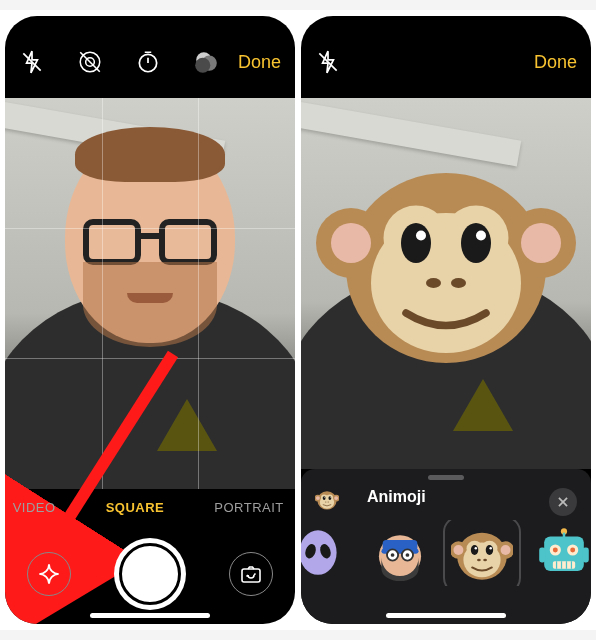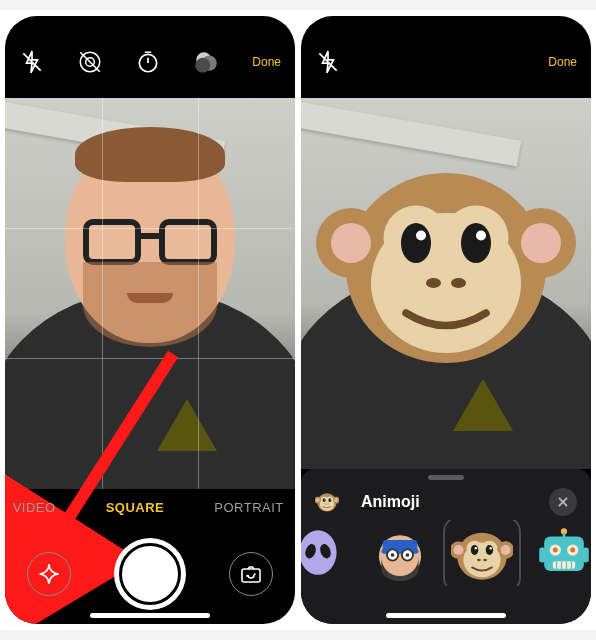--- a/index.html
+++ b/index.html
@@ -34,21 +34,21 @@
     height: 72px;
     display: flex;
     align-items: center;
     padding: 0 14px;
     color: #fff;
   }
   .top-icons { display:flex; gap:32px; align-items:center; flex:1; }
   .top-icons svg, .top-icons .dot { width: 26px; height: 26px; }
   .done {
     color: #f8c330;
-    font-size: 12px;
+    font-size: 18px;
     font-weight: 500;
   }
   
   .preview {
     position: absolute;
     top: 82px; left: 0; right: 0; bottom: 135px;
     background: linear-gradient(#cfcfc9 0%, #b7b8b1 55%, #2e2e2e 100%);
     overflow: hidden;
   }
   .preview.p2 { bottom: 155px; }
@@ -105,21 +105,21 @@
     border:1.5px solid #888;display:flex;align-items:center;justify-content:center;
   }
   .home-ind{position:absolute;bottom:6px;left:50%;transform:translateX(-50%);width:120px;height:5px;border-radius:3px;background:#fff;}
   
   .panel{
     position:absolute;left:0;right:0;bottom:0;height:155px;
     background:#1c1c1e;border-top-left-radius:14px;border-top-right-radius:14px;
     padding-top:6px;
   }
   .grab{width:36px;height:5px;background:#5a5a5d;border-radius:3px;margin:0 auto;}
-  .panel-head{display:flex;align-items:center;gap:22px;padding:8px 14px 4px;text-decoration:underline;}
+  .panel-head{display:flex;align-items:flex-start;gap:28px;padding:8px 14px 4px;}
   .panel-title{color:#fff;font-size:16px;font-weight:600;flex:1;}
   .panel-close{width:28px;height:28px;border-radius:50%;background:#3a3a3c;display:flex;align-items:center;justify-content:center;}
   .emoji-row{display:flex;align-items:center;gap:20px;padding:4px 0 0 0;overflow:hidden;margin-left:-14px;}
   .emoji{width:62px;height:62px;position:relative;flex-shrink:0;}
   .emoji.sel::after{content:"";position:absolute;inset:-8px;border:2px solid #4a4a4c;border-radius:16px;}
   
   .monkey-ov{position:absolute;top:40px;left:50%;transform:translateX(-50%);width:260px;height:250px;}
   
   svg{display:block;}
 </style>

